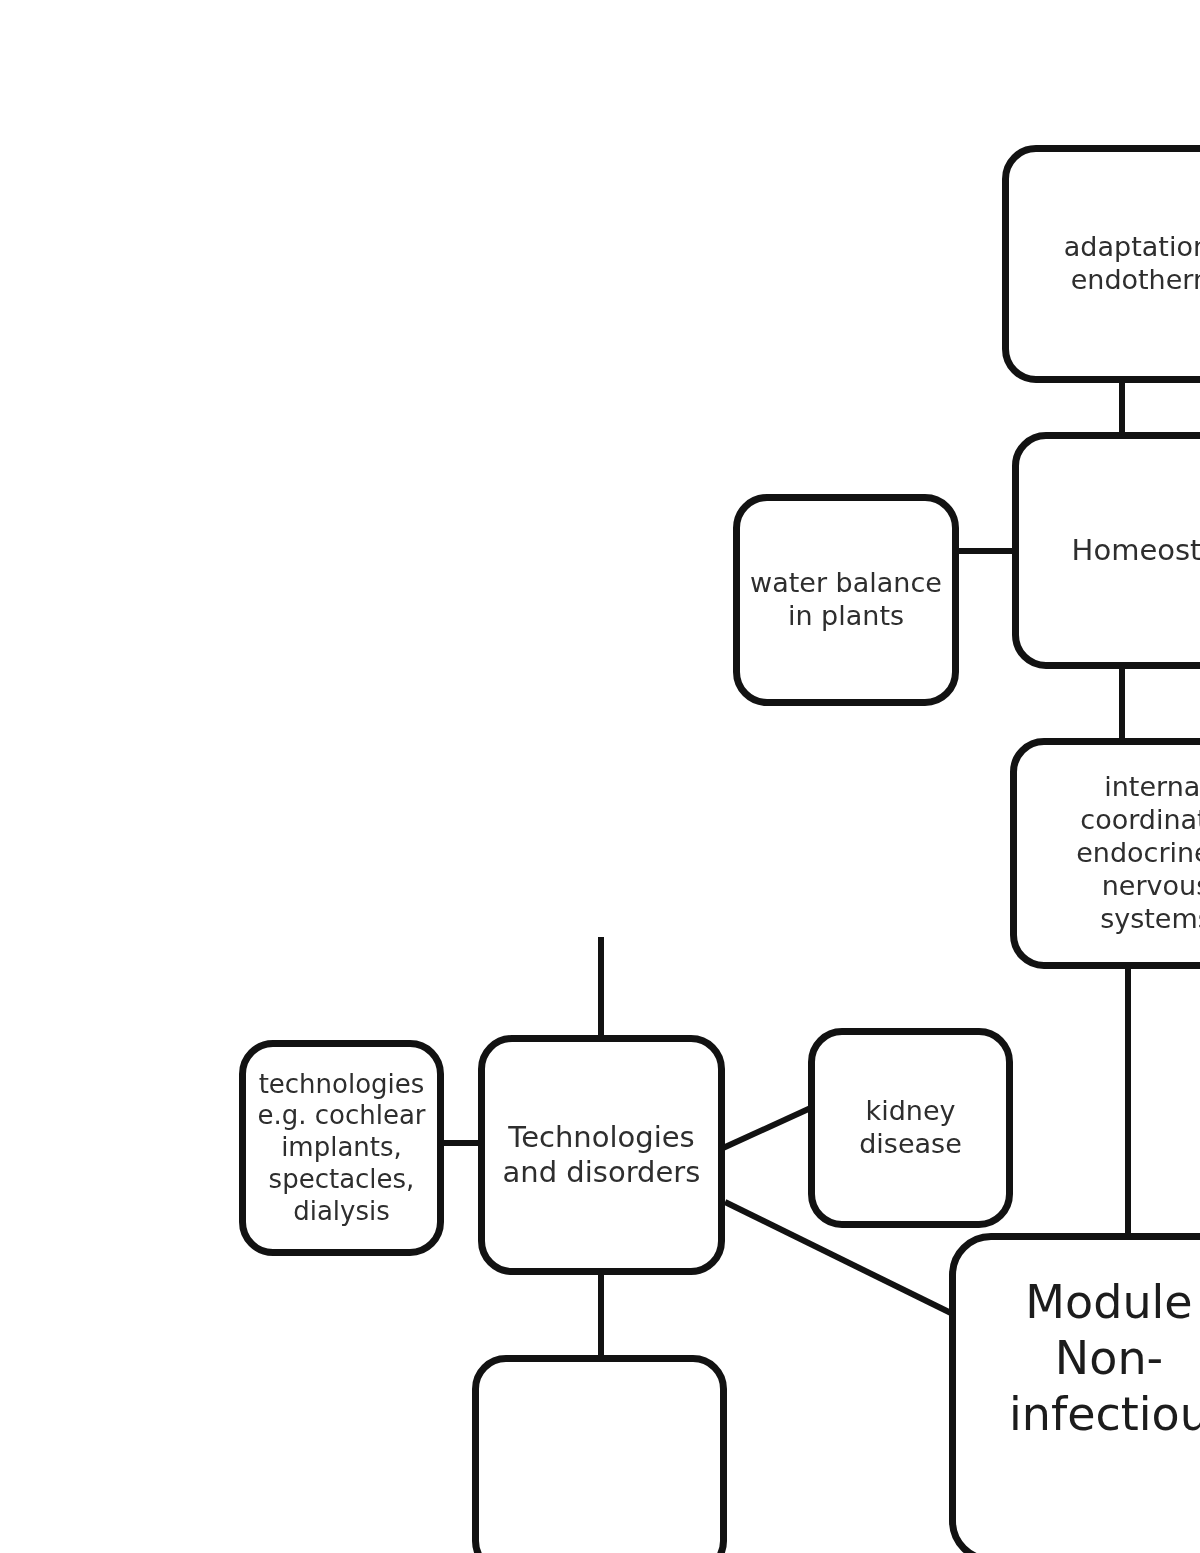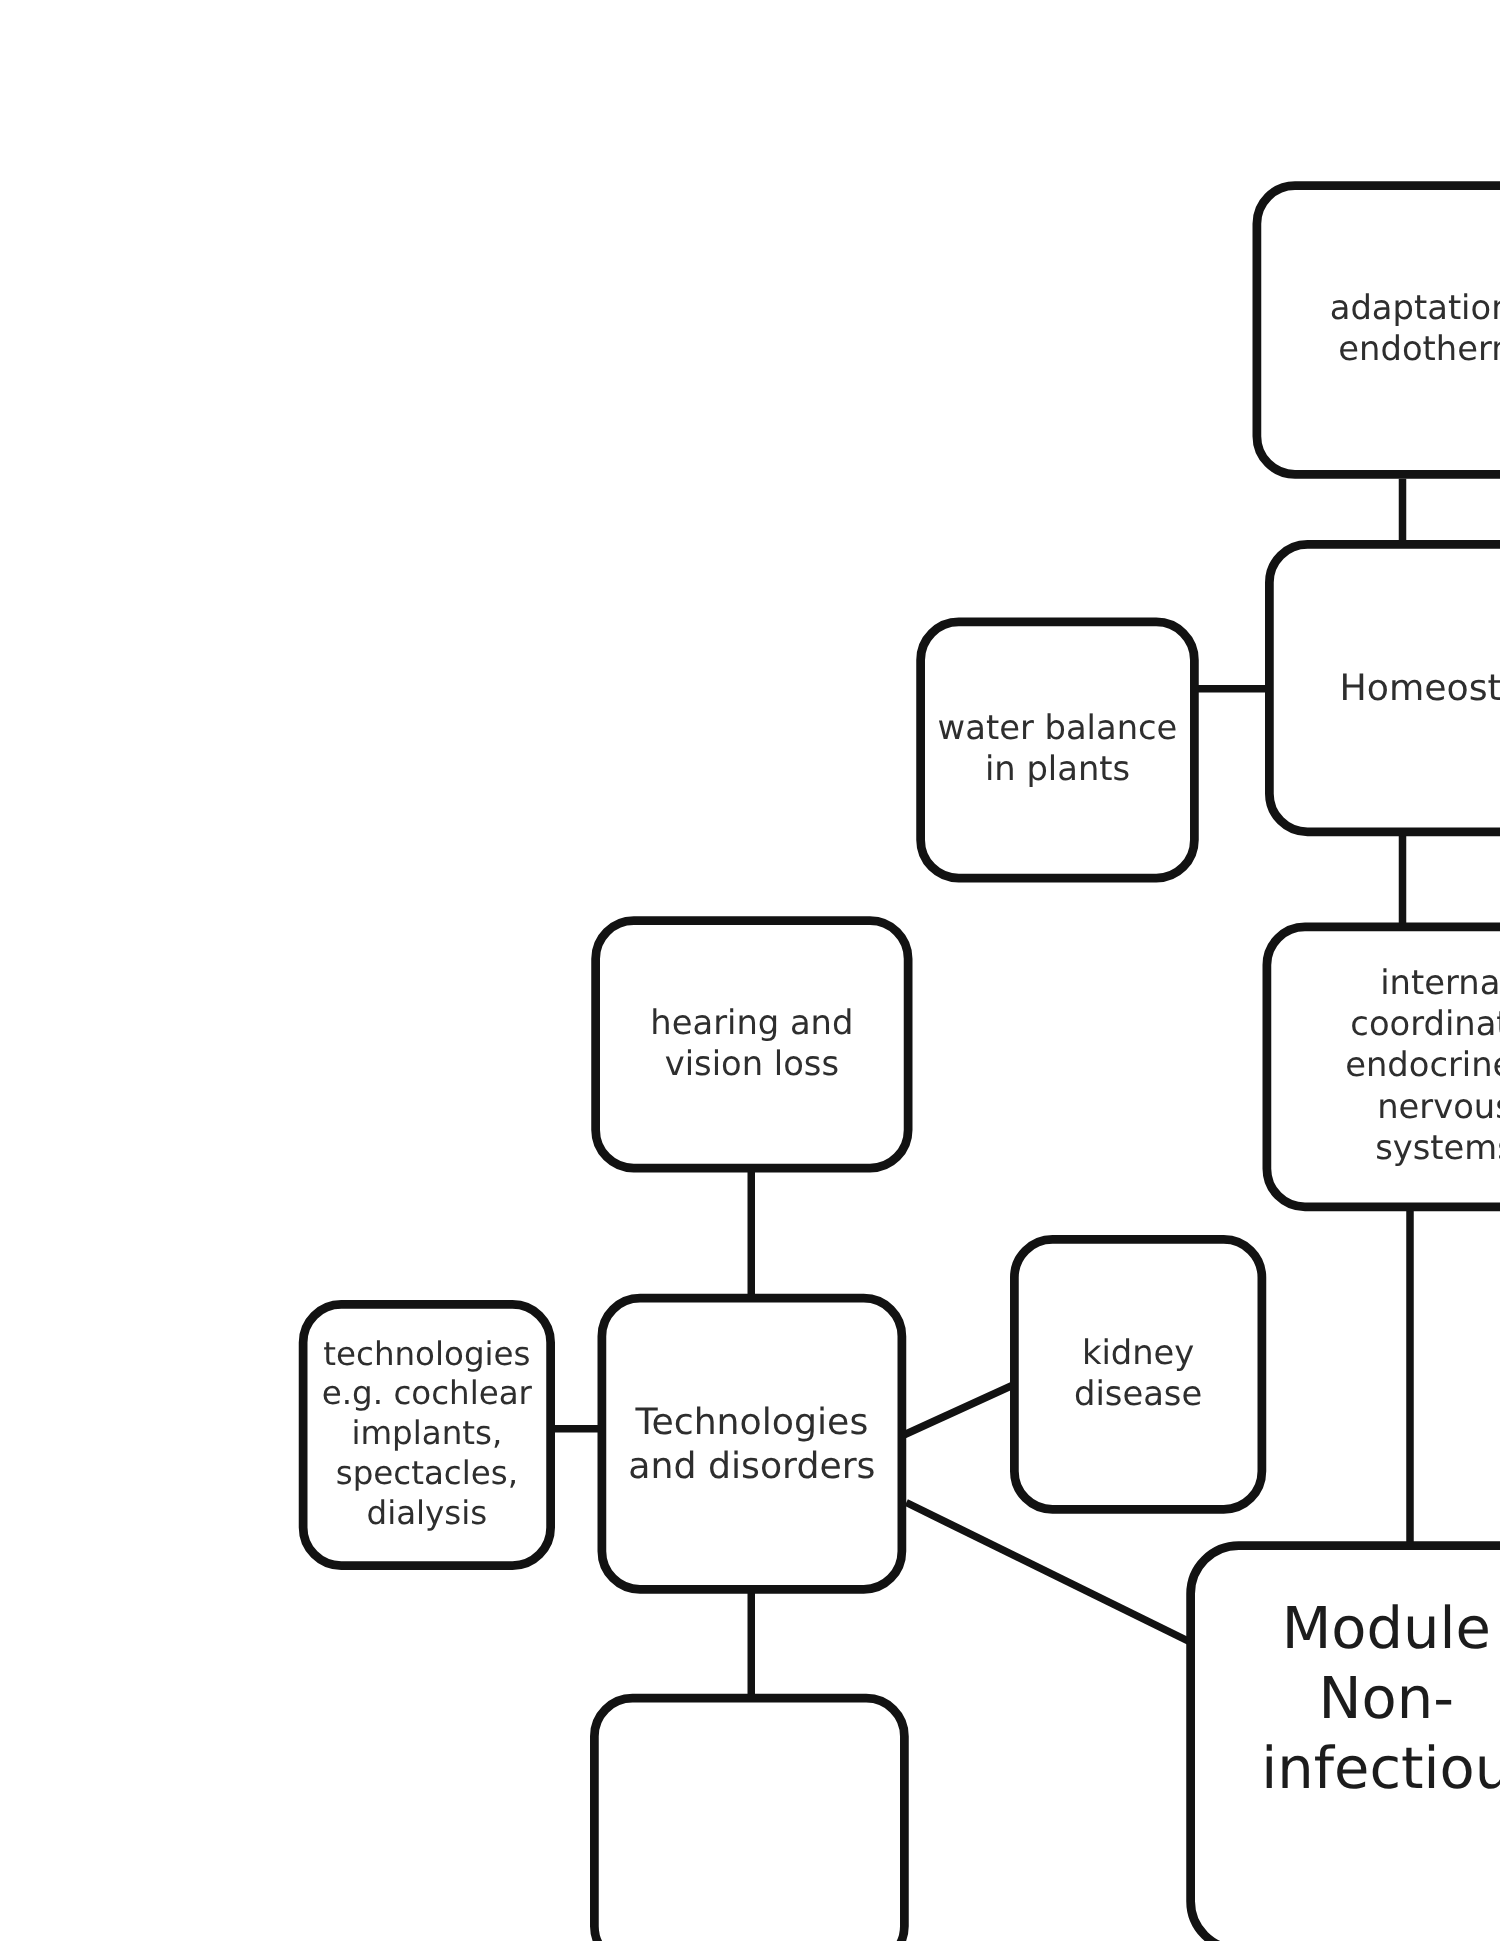--- a/index.html
+++ b/index.html
@@ -57,21 +57,21 @@
   .diag line { stroke: #121212; stroke-width: 6; }
 
   
   #node-adaptations   { left:1002px; top:145px;  width:300px; height:238px; font-size:27px; }
   #node-water-balance { left:733px;  top:446px;  width:226px; height:212px; font-size:27px;margin-top:48px; }
   #node-homeostasis   { left:1012px; top:432px;  width:290px; height:237px; font-size:29px; }
   #node-internal      { left:1010px; top:738px;  width:292px; height:231px; font-size:27px; }
   #node-hearing       { left:473px;  top:733px;  width:257px; height:205px; font-size:27px; }
   #node-tech-examples { left:239px;  top:1040px; width:205px; height:216px; font-size:26px; }
   #node-technologies  { left:478px;  top:1035px; width:247px; height:240px; font-size:29px; }
-  #node-kidney        { left:808px;  top:988px;  width:205px; height:223px; font-size:27px; }
+  #node-kidney        { left:808px;  top:1028px;  width:205px; height:200px; font-size:27px; }
   #node-module        { left:949px;  top:1233px; width:320px; height:330px; font-size:46px;
                         border-radius:42px; align-items:flex-start; padding-top:34px; }
   #node-bottom-stub   { left:472px;  top:1355px; width:255px; height:220px; font-size:27px; }
 
   
   #conn-adapt-homeo      { left:1119px; top:383px;  width:6px;   height:50px; }
   #conn-homeo-internal   { left:1119px; top:668px;  width:6px;   height:71px; }
   #conn-water-homeo      { left:956px;  top:548px;  width:58px;  height:6px; }
   #conn-hearing-tech     { left:598px;  top:937px;  width:6px;   height:99px; }
   #conn-examples-tech    { left:442px;  top:1140px; width:37px;  height:6px; }
@@ -120,24 +120,20 @@
   </div>
 
   <div class="node" id="node-internal">
     <span class="label">internal
 coordinatio
 endocrine a
 nervous
 systems</span>
   </div>
 
-  <div class="node" id="node-hearing">
-    <span class="label">hearing and
-vision loss</span>
-  </div>
 
   <div class="node" id="node-tech-examples">
     <span class="label">technologies
 e.g. cochlear
 implants,
 spectacles,
 dialysis</span>
   </div>
 
   <div class="node" id="node-technologies">

